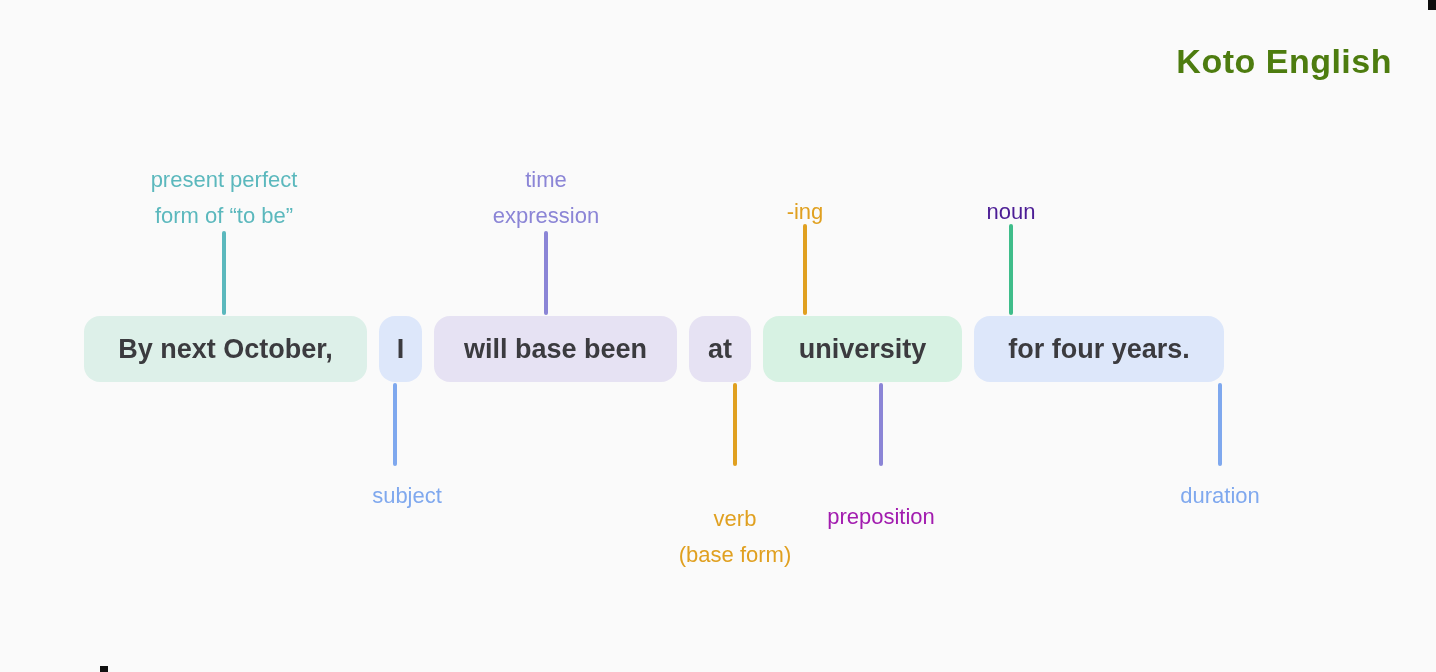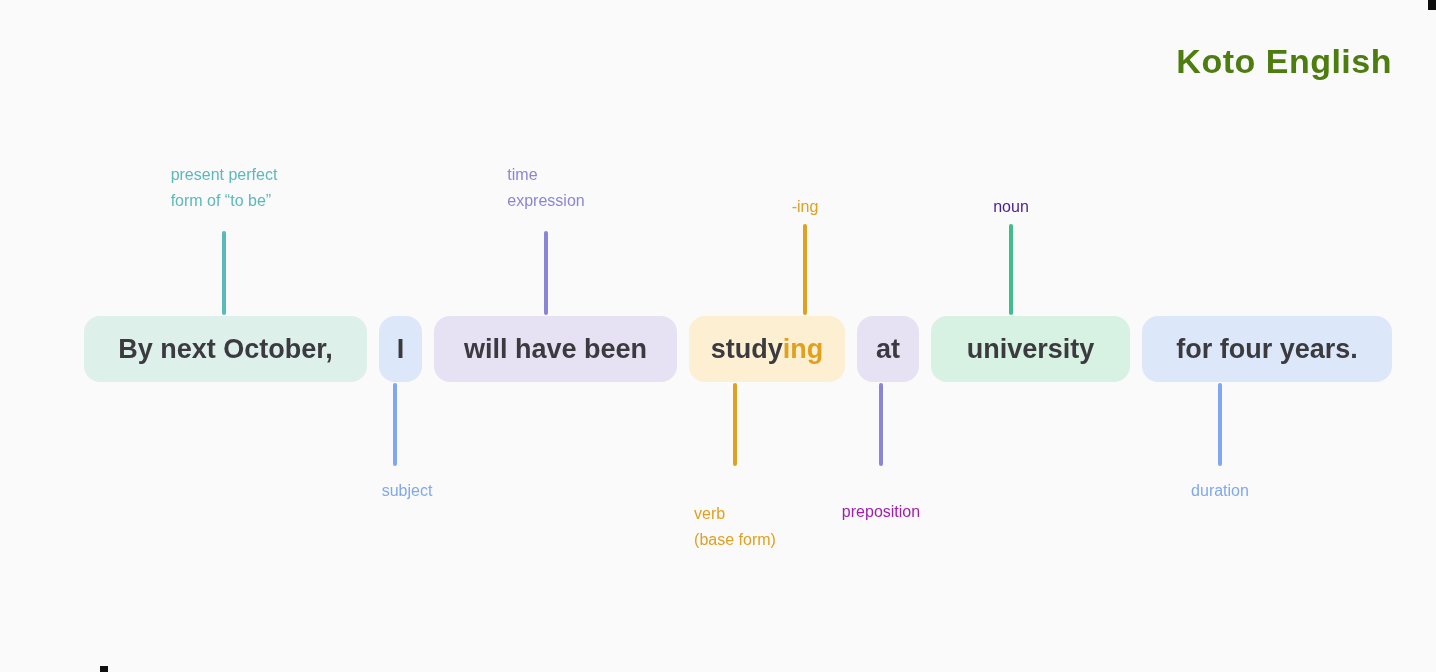--- a/index.html
+++ b/index.html
@@ -74,23 +74,23 @@
     font-size: 27px;
     font-weight: bold;
     color: #3b3b3f;
     white-space: nowrap;
   }
   .chunk .suffix { color: #e0a020; }
 
   
   .note {
     position: absolute;
-    font-size: 16px;
+    font-size: 22px;
     line-height: 1.65;
-    text-align: left;
+    text-align: center;
     white-space: pre-line;
     transform: translateX(-50%);
   }
   .note.above { }
   .note.below { }
 
   
   .stem {
     position: absolute;
     width: 4px;
@@ -105,25 +105,21 @@
   <div class="brand">Koto English</div>
 
   <div class="sentence-row" id="sentence-row">
       <div class="chunk" style="background: rgb(221, 240, 233); width: 283px;">
         <span>By next October,</span>
       </div>
       <div class="chunk" style="background: rgb(221, 231, 250); width: 43px;">
         <span>I</span>
       </div>
       <div class="chunk" style="background: rgb(230, 226, 243); width: 243px;">
-        <span>will have been</span>
-      </div>
-      <div class="chunk" style="background: rgb(252, 239, 210); width: 156px;">
-        <span>study</span>
-        <span class="suffix">ing</span>
+        <span>will base been</span>
       </div>
       <div class="chunk" style="background: rgb(230, 226, 243); width: 62px;">
         <span>at</span>
       </div>
       <div class="chunk" style="background: rgb(215, 242, 227); width: 199px;">
         <span>university</span>
       </div>
       <div class="chunk" style="background: rgb(221, 231, 250); width: 250px;">
         <span>for four years.</span>
       </div>

